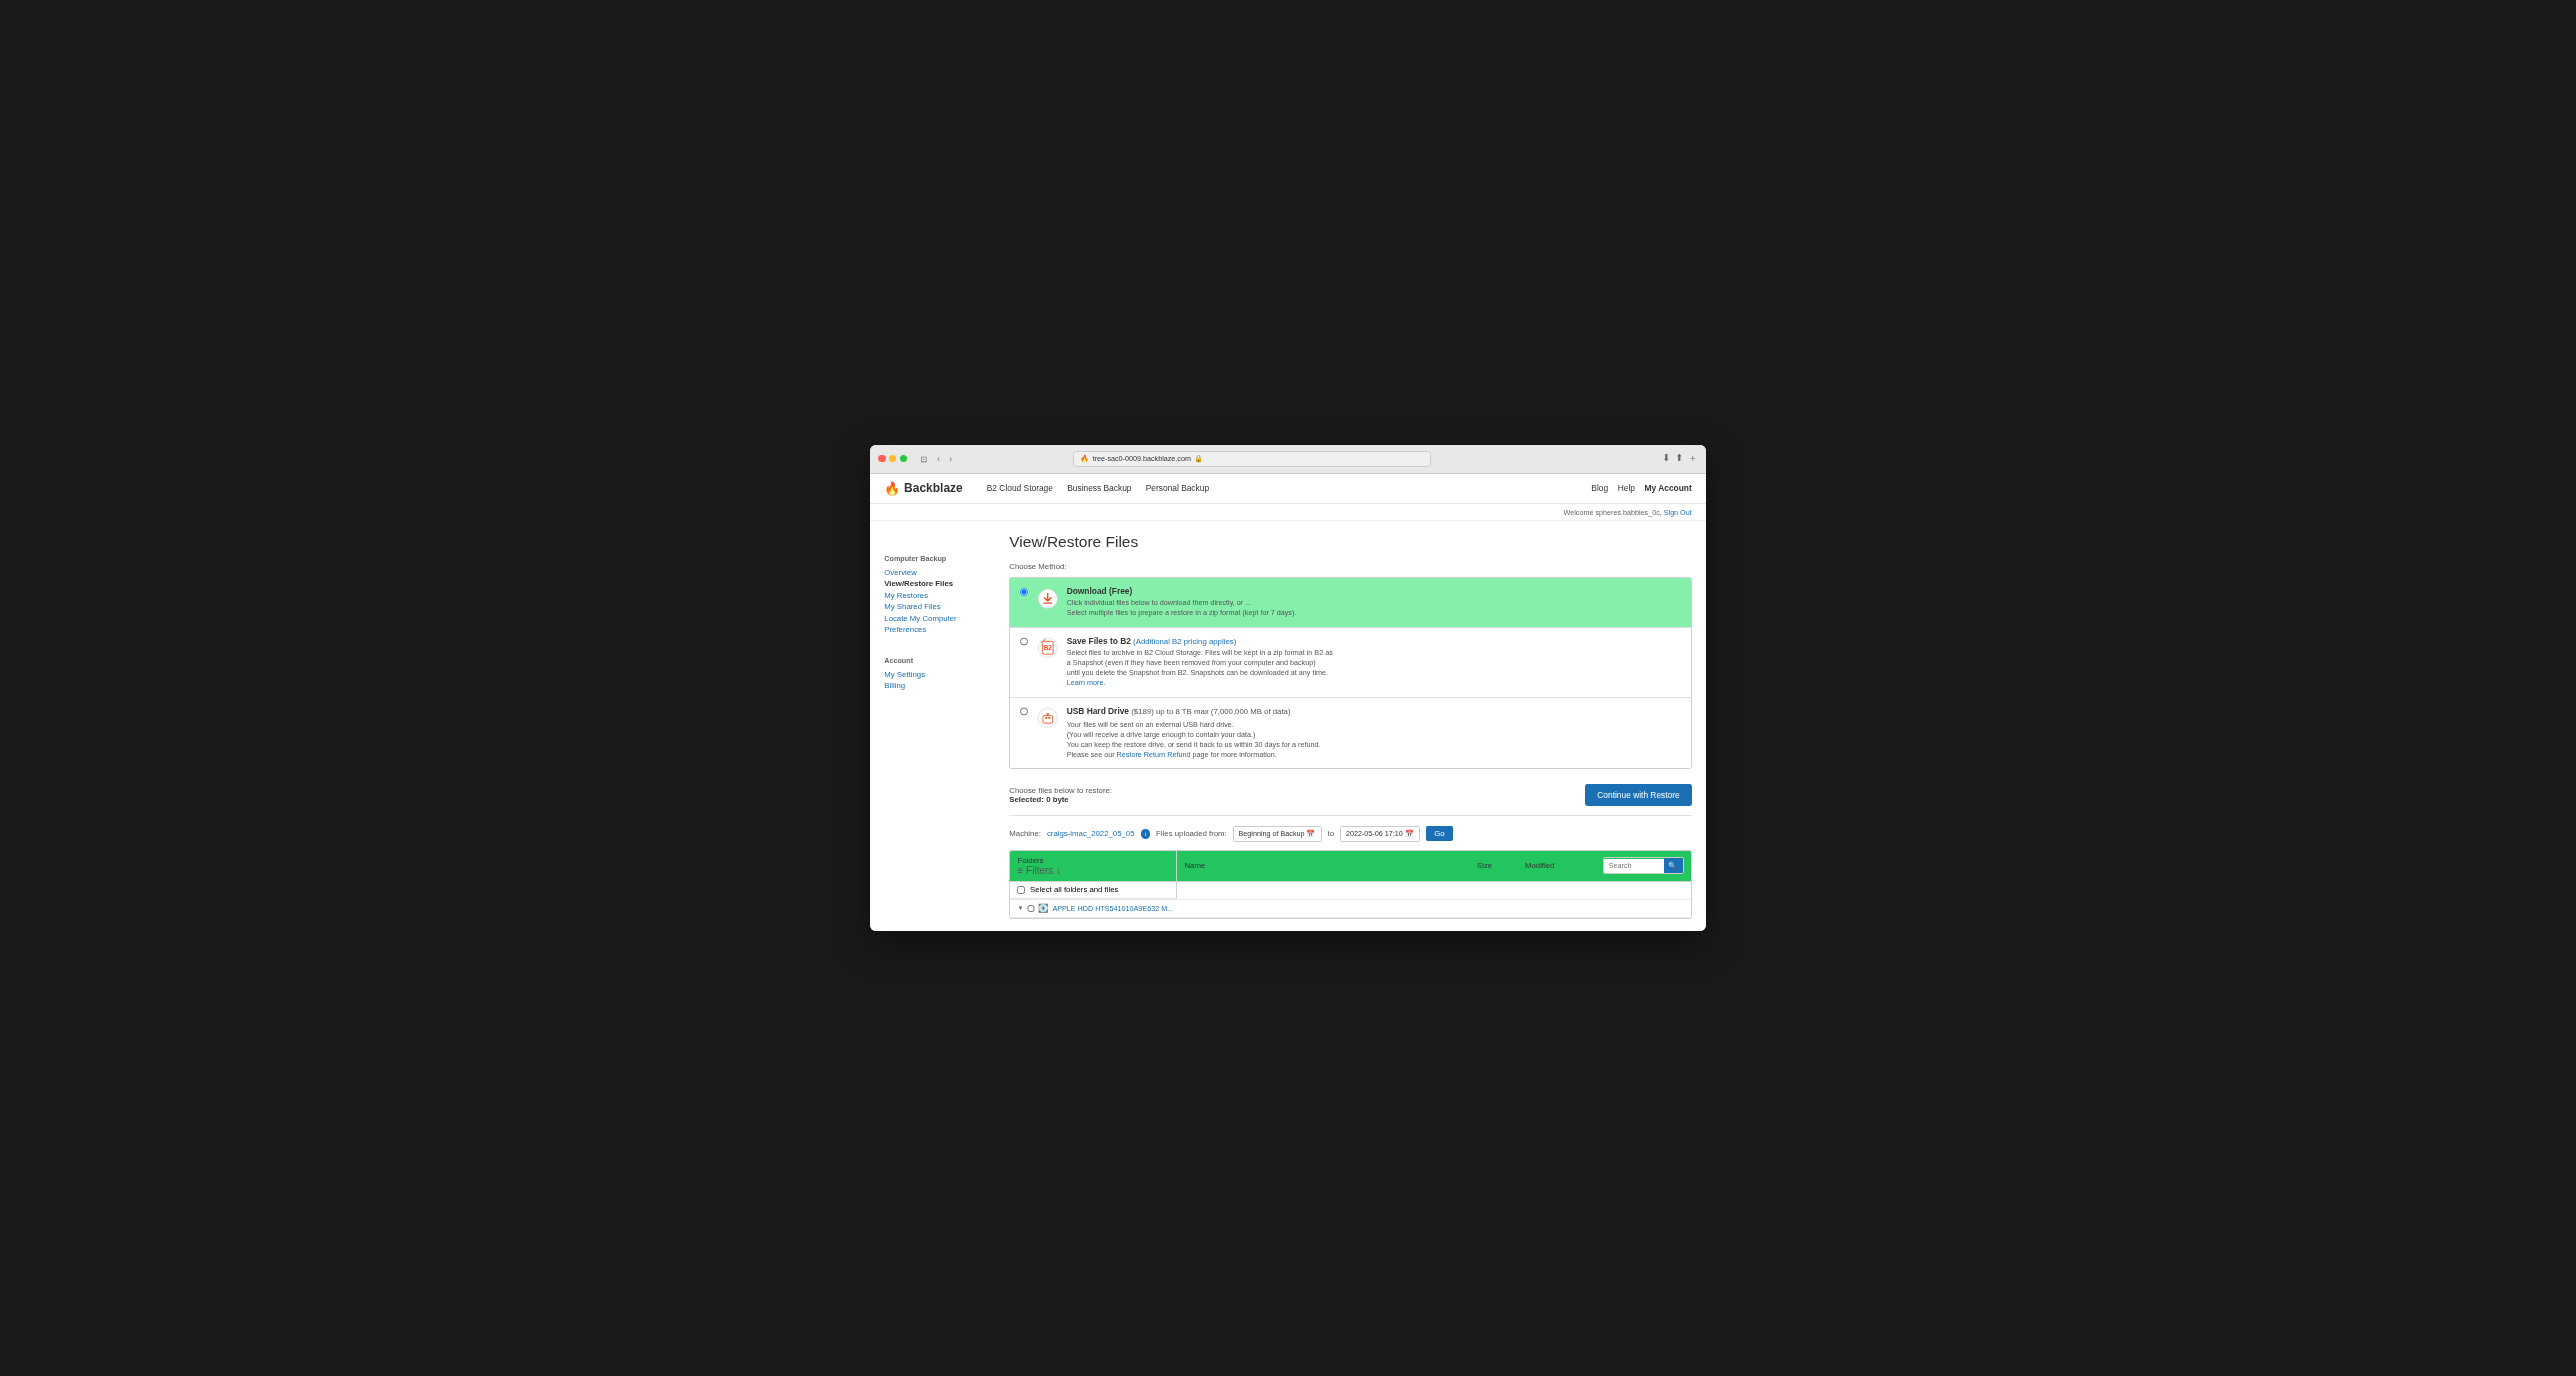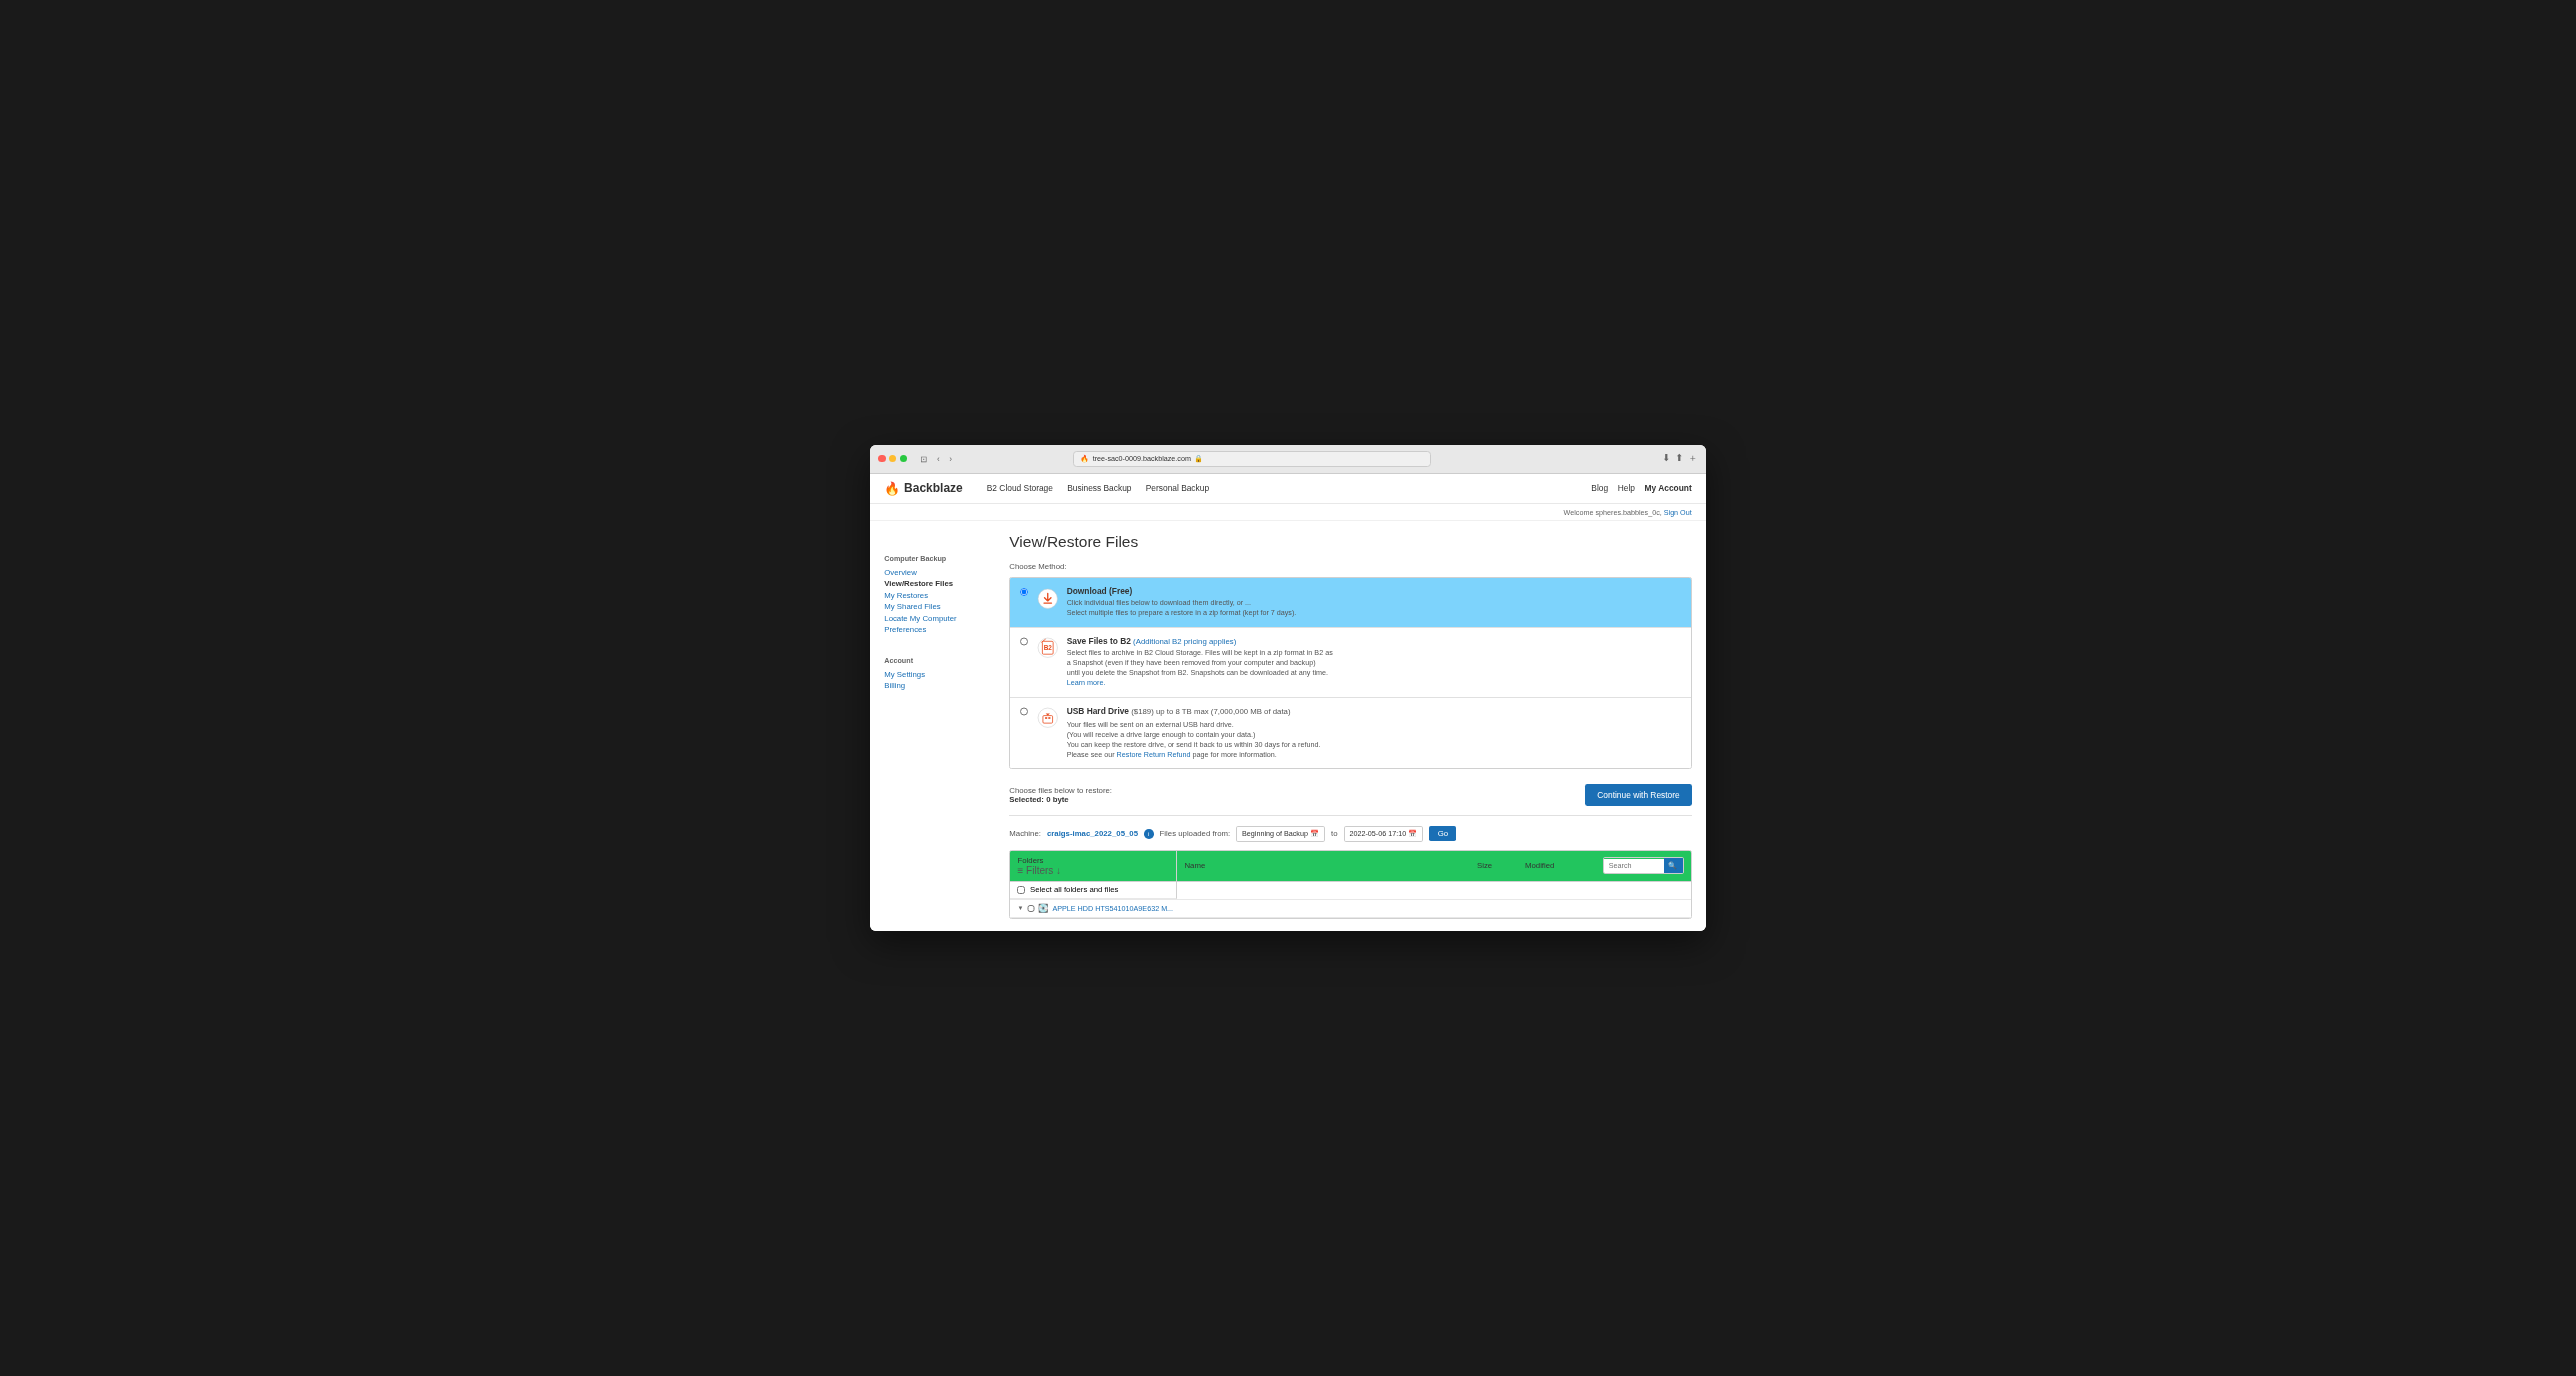--- a/index.html
+++ b/index.html
@@ -48,42 +48,42 @@
     
     .main-content { flex: 1; }
     .page-title { font-size: 15.5px; color: #333; font-weight: 400; margin-bottom: 10.7px; }
     
     
     .choose-method-label { font-size: 7.8px; color: #555; margin-bottom: 6px; }
     
     .method-cards { border: 0.6px solid #d0d0d0; border-radius: 2.4px; overflow: hidden; margin-bottom: 14.3px; }
     .method-card { display: flex; align-items: flex-start; padding: 8.4px 9.6px; border-bottom: 0.6px solid #e0e0e0; background: #fff; gap: 7.2px; }
     .method-card:last-child { border-bottom: none; }
-    .method-card.selected { background: #7dd3fc; }
+    .method-card.selected { background: #86efac; }
     .method-radio { margin-top: 1.2px; width: 8.4px; height: 8.4px; flex-shrink: 0; }
     .method-icon { width: 24px; height: 24px; flex-shrink: 0; display: flex; align-items: center; justify-content: center; }
     .method-icon svg { width: 21.5px; height: 21.5px; }
     .method-info { flex: 1; font-size: 7.8px; }
     .method-title { font-weight: 600; color: #333; font-size: 8.4px; }
     .method-subtitle { color: #1a6fb5; font-size: 7.8px; }
     .method-desc { color: #555; font-size: 7.2px; margin-top: 1.8px; line-height: 1.4; }
     .method-link { color: #1a6fb5; text-decoration: none; font-size: 7.2px; }
     
     
     .file-selection-header { display: flex; align-items: center; justify-content: space-between; margin-bottom: 7.2px; gap: 47px; }
     .file-selection-info { font-size: 7.8px; color: #555; }
     .file-selection-info span { font-weight: 600; color: #333; }
     .continue-btn { background: #1a6fb5; color: #fff; border: none; padding: 6px 12px; border-radius: 2.4px; font-size: 8.4px; cursor: pointer; font-weight: 500; }
     
     
     .divider { border: none; border-top: 0.6px solid #e0e0e0; margin: 9.6px 0; }
     
     
     .machine-row { display: flex; align-items: center; gap: 6px; font-size: 7.8px; color: #555; margin-bottom: 8.4px; flex-wrap: wrap; }
-    .machine-name { color: #1a6fb5; font-weight: 700; }
+    .machine-name { color: #1a6fb5; font-weight: 400; }
     .machine-info-icon { width: 9.6px; height: 9.6px; background: #1a6fb5; border-radius: 50%; color: white; font-size: 6px; display: inline-flex; align-items: center; justify-content: center; cursor: pointer; }
     .date-input { border: 0.6px solid #ccc; border-radius: 1.8px; padding: 2.4px 4.8px; font-size: 7.2px; background: #fff; color: #333; display: flex; align-items: center; gap: 2.4px; }
     .go-btn { background: #1a6fb5; color: #fff; border: none; padding: 3px 8.4px; border-radius: 1.8px; font-size: 7.8px; cursor: pointer; font-weight: 500; }
     
     
     .file-browser { border: 0.6px solid #d0d0d0; border-radius: 2.4px; overflow: hidden; }
     .file-browser-header { display: flex; background: #22c55e; border-bottom: 0.6px solid #d0d0d0; }
     .fb-folders-col { width: 167px; padding: 4.8px 7.2px; font-size: 7.8px; color: #333; font-weight: 500; border-right: 0.6px solid #d0d0d0; }
     .fb-filters { display: flex; align-items: center; gap: 2.4px; font-size: 10px; color: #555; cursor: pointer; }
     .fb-right-header { flex: 1; display: flex; align-items: center; padding: 3.6px 7.2px; gap: 0; }

